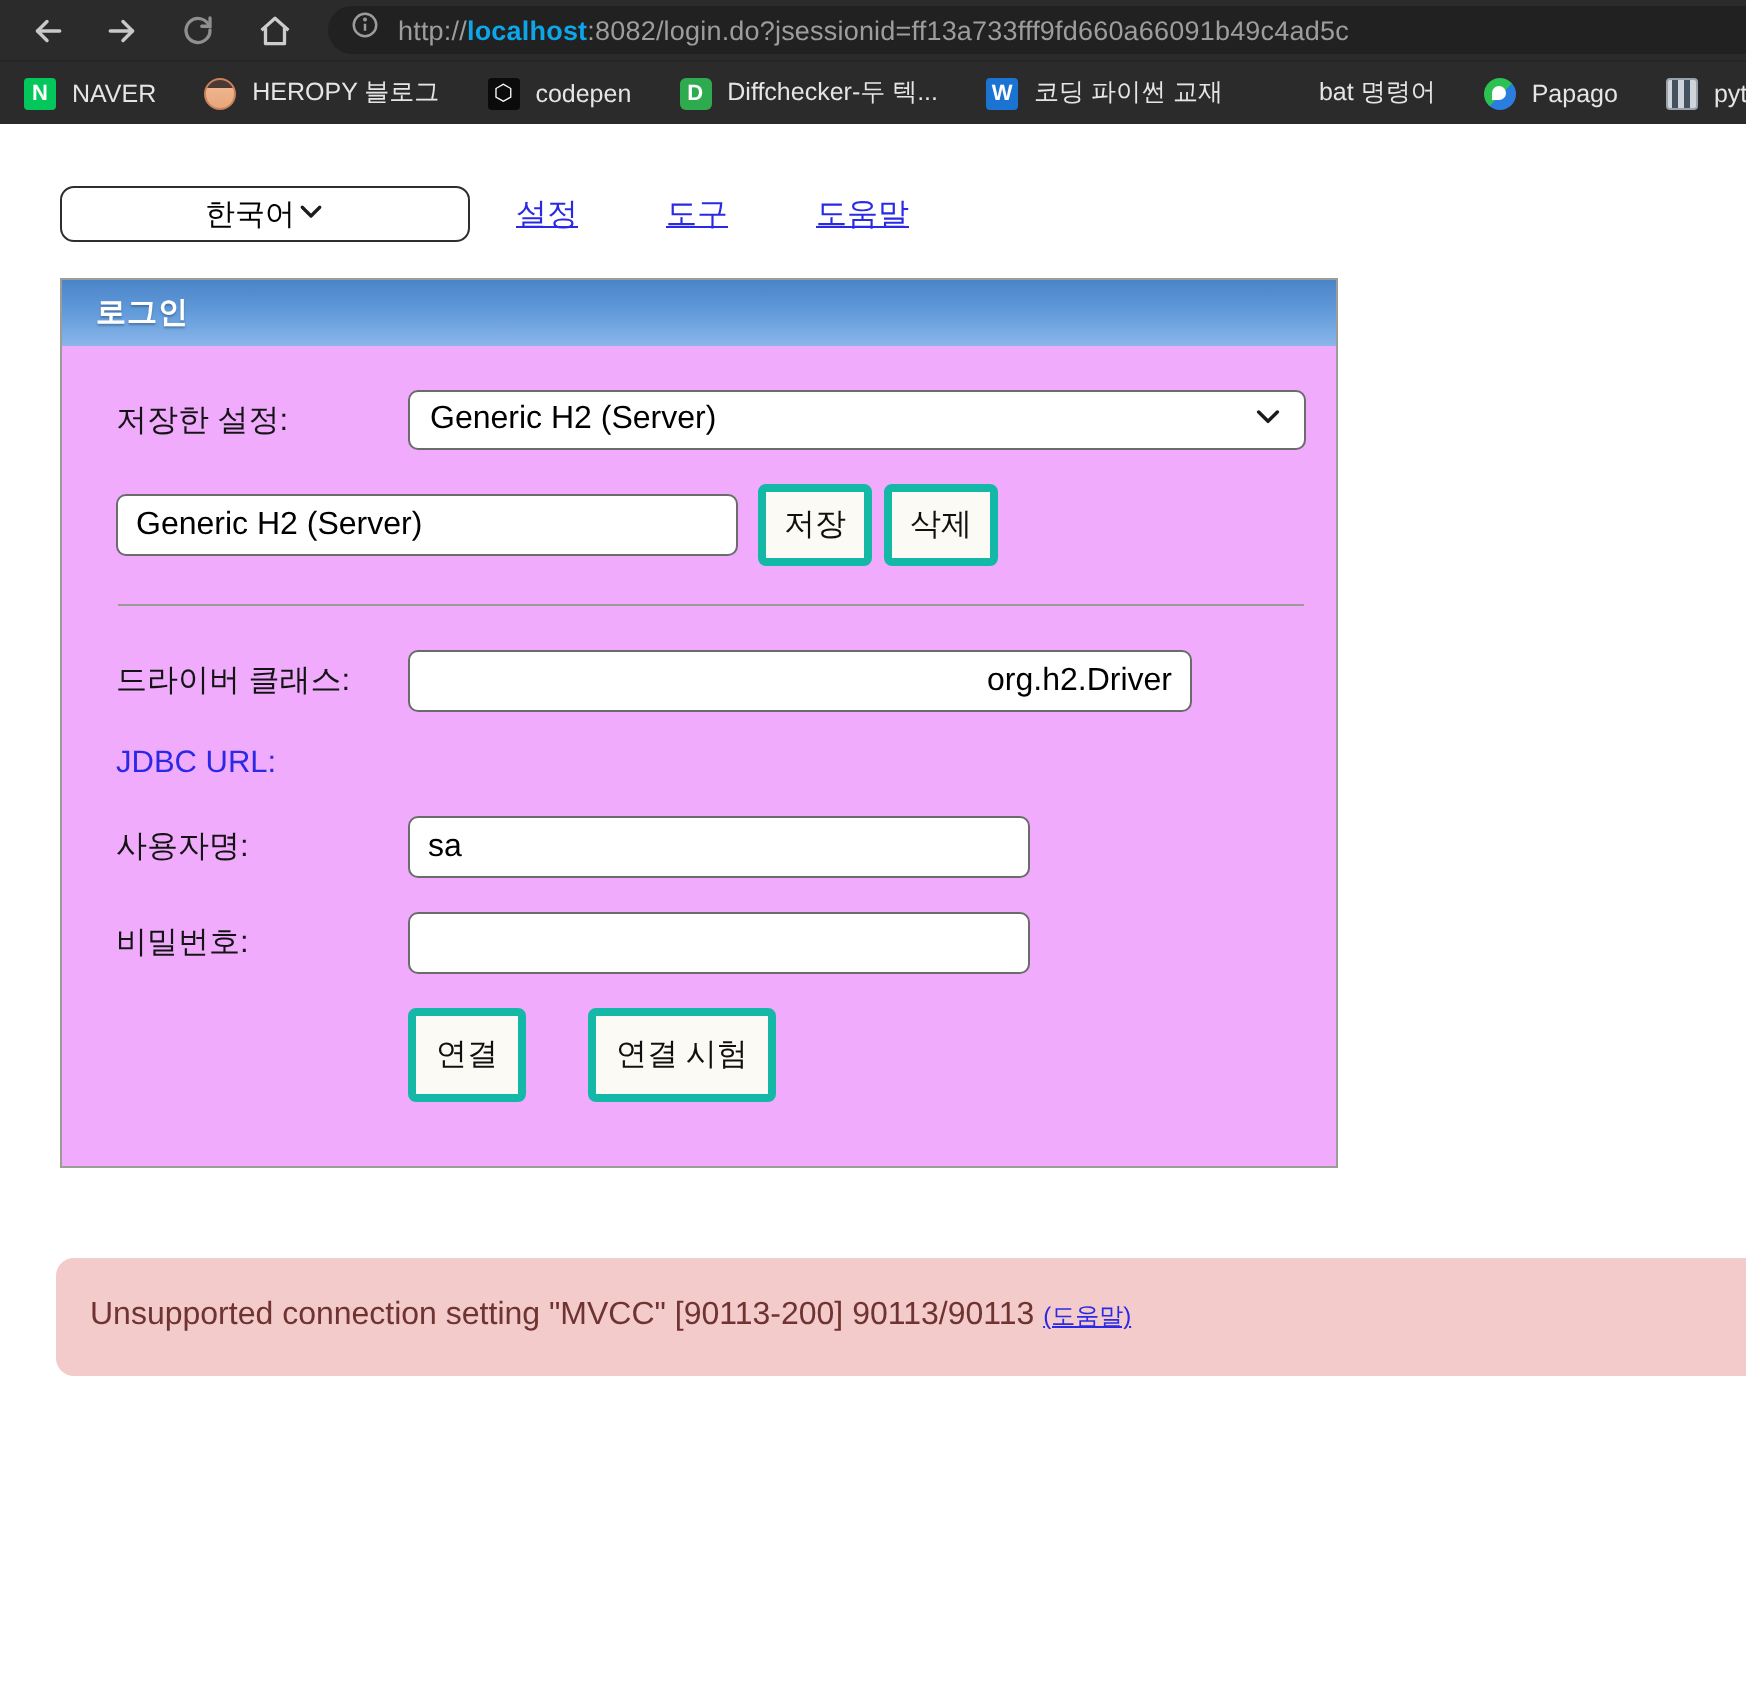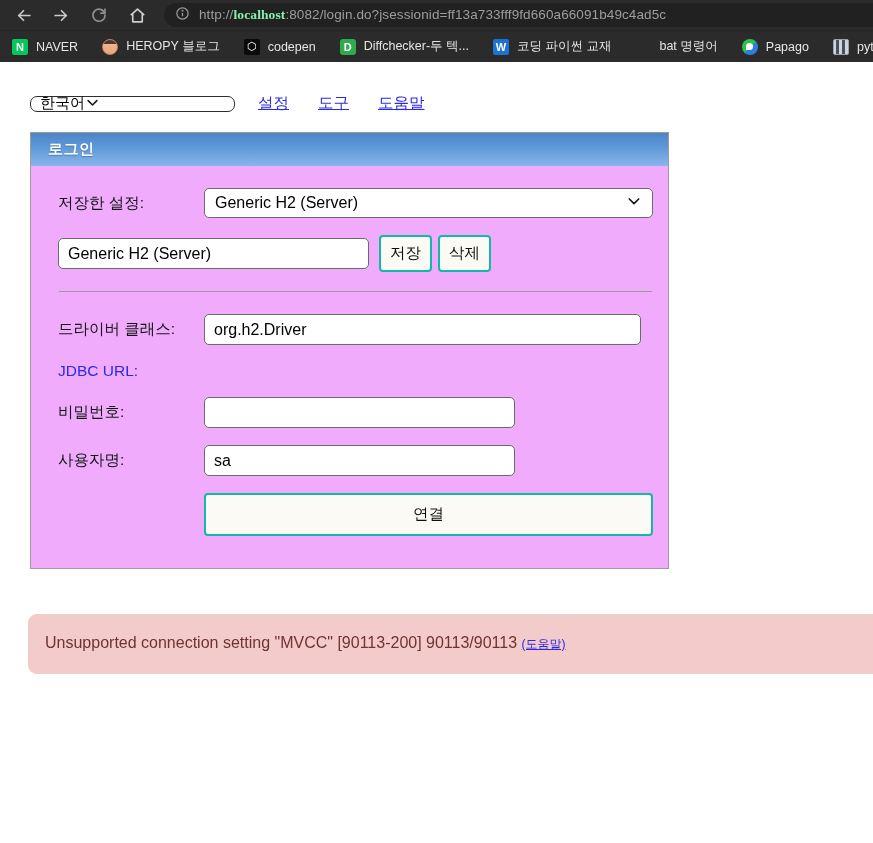--- a/index.html
+++ b/index.html
@@ -16,21 +16,21 @@
   .toolbar { height: 30px; display: flex; align-items: center; padding-left: 8px; }
   .nav-btn { width: 30px; height: 26px; display:flex; align-items:center; justify-content:center; flex: 0 0 auto; margin-right: 8px; }
   .nav-btn svg { display:block; }
   .url-bar {
     flex: 1; height: 24px; margin-left: 4px;
     background: #212121; border-radius: 13px 0 0 13px;
     display: flex; align-items: center; gap: 9px; padding-left: 11px;
     overflow: hidden;
   }
   .url-text { font-size: 13.5px; color: #9d9d9d; white-space: nowrap; letter-spacing: 0.1px; }
-  .url-text .host { color: #86efac; font-weight: bold; font-family: Liberation Serif, serif; }
+  .url-text .host { color: #0ea5e9; font-weight: bold; }
 
   .bookmarks {
     height: 32px; display: flex; align-items: center;
     padding-left: 12px; gap: 24px;
     background: #2b2b2b; border-top: 1px solid #252525;
   }
   .bookmark { display: flex; align-items: center; gap: 8px; flex: 0 0 auto; }
   .bookmark .bm-label { font-size: 12.5px; color: #e5e5e5; white-space: nowrap; }
   .favicon { width: 16px; height: 16px; flex: 0 0 auto; display:flex; align-items:center; justify-content:center; }
   .fav-naver { background:#03c75a; color:#fff; font-size:11px; font-weight:bold; border-radius:2px; }
@@ -43,26 +43,26 @@
   .fav-grid i:nth-child(2){ background:#79b829; }
   .fav-grid i:nth-child(3){ background:#1f7ccd; }
   .fav-grid i:nth-child(4){ background:#e3a03f; }
   .fav-papago { border-radius:50%; background: linear-gradient(135deg,#2bc252 0 52%,#2b7ddf 52% 100%); position:relative; }
   .fav-papago::after { content:""; position:absolute; left:4px; top:4px; width:7px; height:7px; background:#fff; border-radius:50% 50% 50% 0; }
   .fav-selenium { background:#cfd5da; border-radius:2px; background-image: repeating-linear-gradient(90deg,#44525f 2px 5px,#cfd5da 5px 8px); border:1px solid #9aa3ab; }
 
   
   .lang-row { margin: 31px 0 0 30px; display: flex; align-items: center; }
   .lang-select {
-    width: 205px; height: 16px; background: #fff;
+    width: 205px; height: 28px; background: #fff;
     border: 1.7px solid #2e2e2e; border-radius: 7px;
-    display: flex; align-items: center; justify-content: flex-start;
+    display: flex; align-items: center; justify-content: center;
     padding: 0 9px 0 9px; font-size: 15px; color: #000;
   }
-  .top-links { display: flex; gap: 29px; margin-left: 23px; }
+  .top-links { display: flex; gap: 44px; margin-left: 23px; }
   .h2-link { color: #2a2ae6; text-decoration: underline; font-size: 15.5px; cursor: pointer; }
 
   .panel {
     margin: 18px 0 0 30px; width: 639px;
     background: #f0abfc; border: 1px solid #9d9d98;
   }
   .panel-header {
     height: 33px; display: flex; align-items: center;
     padding-left: 17px; color: #ffffff; font-weight: bold; font-size: 15px;
     background: linear-gradient(180deg, #4b85c9 0%, #5f99d8 45%, #8ab6ea 100%);
@@ -75,30 +75,30 @@
   .ctl-select {
     width: 449px; height: 30px; background:#fff;
     border: 1px solid #6b6b6b; border-radius: 5px;
     display:flex; align-items:center; justify-content:space-between;
     padding: 0 10px; font-size: 16px; color:#000;
   }
   .text-input {
     height: 31px; background:#fff; border:1px solid #6b6b6b; border-radius:5px;
     font-size:16px; color:#000; padding:0 9px; font-family:inherit; outline:none;
   }
-  .w-big { width: 437px; }
+  .w-big { width: 392px; text-align: right; }
   .w-small { width: 311px; }
   .btn {
-    background:#fbfaf4; border:2px solid #14b8a6; border-radius:4px;
+    background:#fbfaf4; border:4px solid #14b8a6; border-radius:4px;
     font-size:15.5px; color:#101010; padding:6px 9px; font-family:Liberation Serif, serif; cursor:pointer;
   }
   .btn-save { margin-left: 10px; }
   .btn-remove { margin-left: 6px; }
   .divider { border:none; border-top:1px solid #9b9b95; margin: 19px 1px 22px 1px; }
-  .action-row { margin-left: 146px; display:flex; gap:31px; margin-bottom: 12px; flex-direction: column; }
+  .action-row { margin-left: 146px; display:flex; gap:31px; margin-bottom: 12px; }
   .btn-action { padding: 9px 10px; }
 
   .error-box {
     margin: 45px 0 0 28px;
     background: #f2cbca; border-radius: 9px 0 0 9px;
     padding: 20px 16px 21px 17px;
     font-size: 16px; color: #6f3331;
   }
   .error-box .h2-link { font-size: 12px; }
 </style>
@@ -235,31 +235,32 @@
     <div class="form-row">
       <span class="form-label">드라이버 클래스:</span>
       <input class="text-input w-big" type="text" value="org.h2.Driver" style="">
     </div>
 
     <div class="form-row">
       <span class="form-label link">JDBC URL:</span>
     </div>
 
     <div class="form-row">
+      <span class="form-label">사용자명:</span>
+      <input class="text-input w-small" type="text" value="sa" style="">
+    </div>
+
+    <div class="form-row">
       <span class="form-label">비밀번호:</span>
       <input class="text-input w-small" type="password" value="" style="">
     </div>
 
-    <div class="form-row">
-      <span class="form-label">사용자명:</span>
-      <input class="text-input w-small" type="text" value="sa" style="">
-    </div>
-
     <div class="action-row">
       <button class="btn btn-action">연결</button>
+      <button class="btn btn-action">연결 시험</button>
     </div>
 
   </div>
 </div>
 
 <div class="error-box">
   <span>Unsupported connection setting "MVCC" [90113-200] 90113/90113</span>
   <span> </span>
   <span class="h2-link">(도움말)</span>
 </div>

